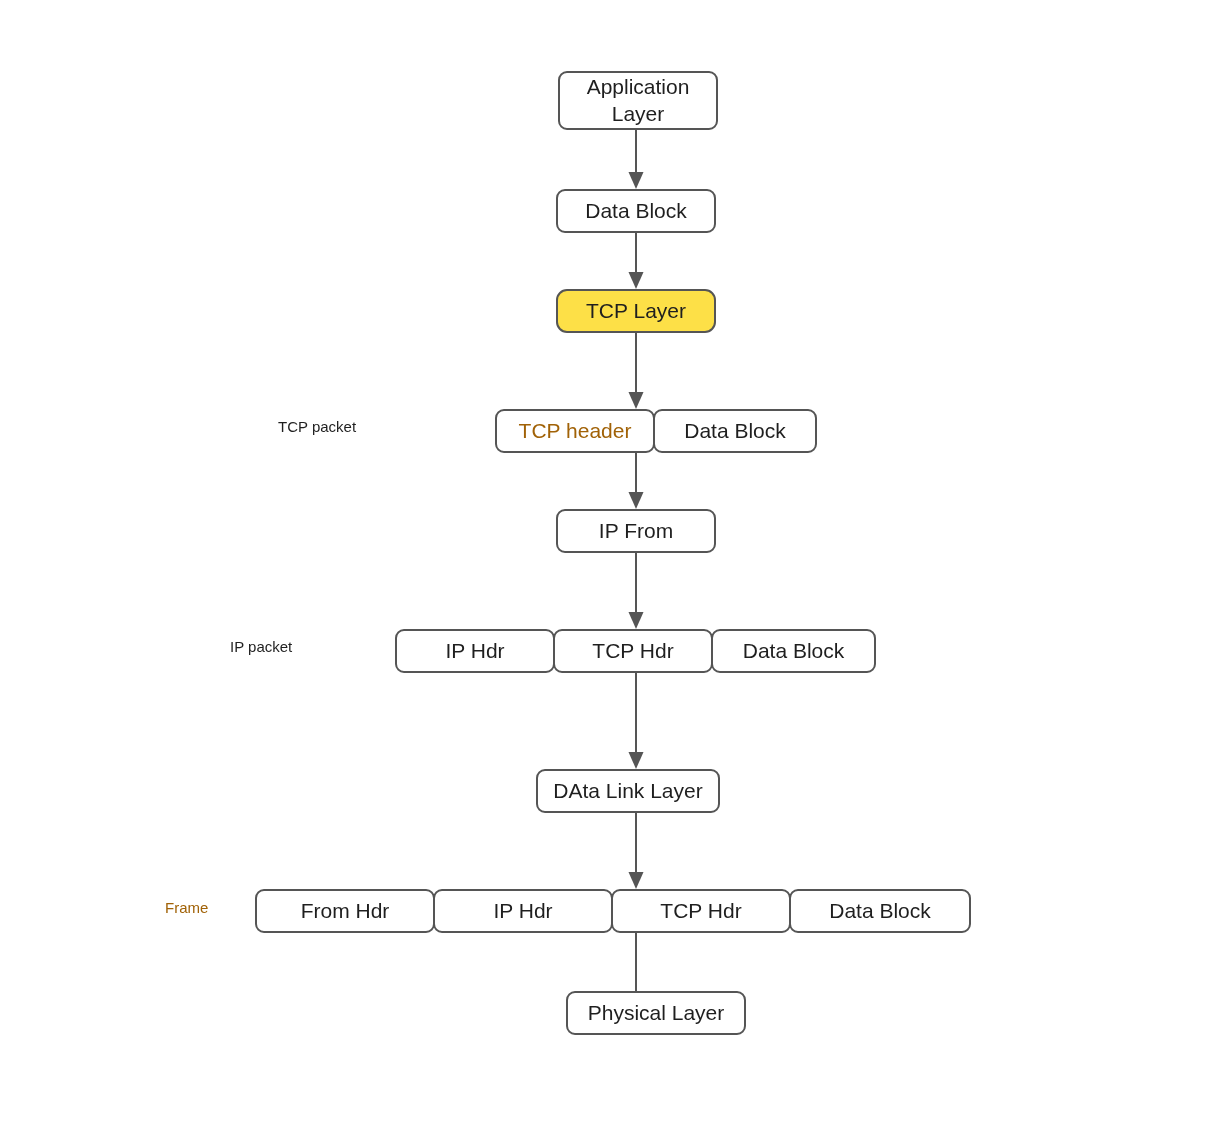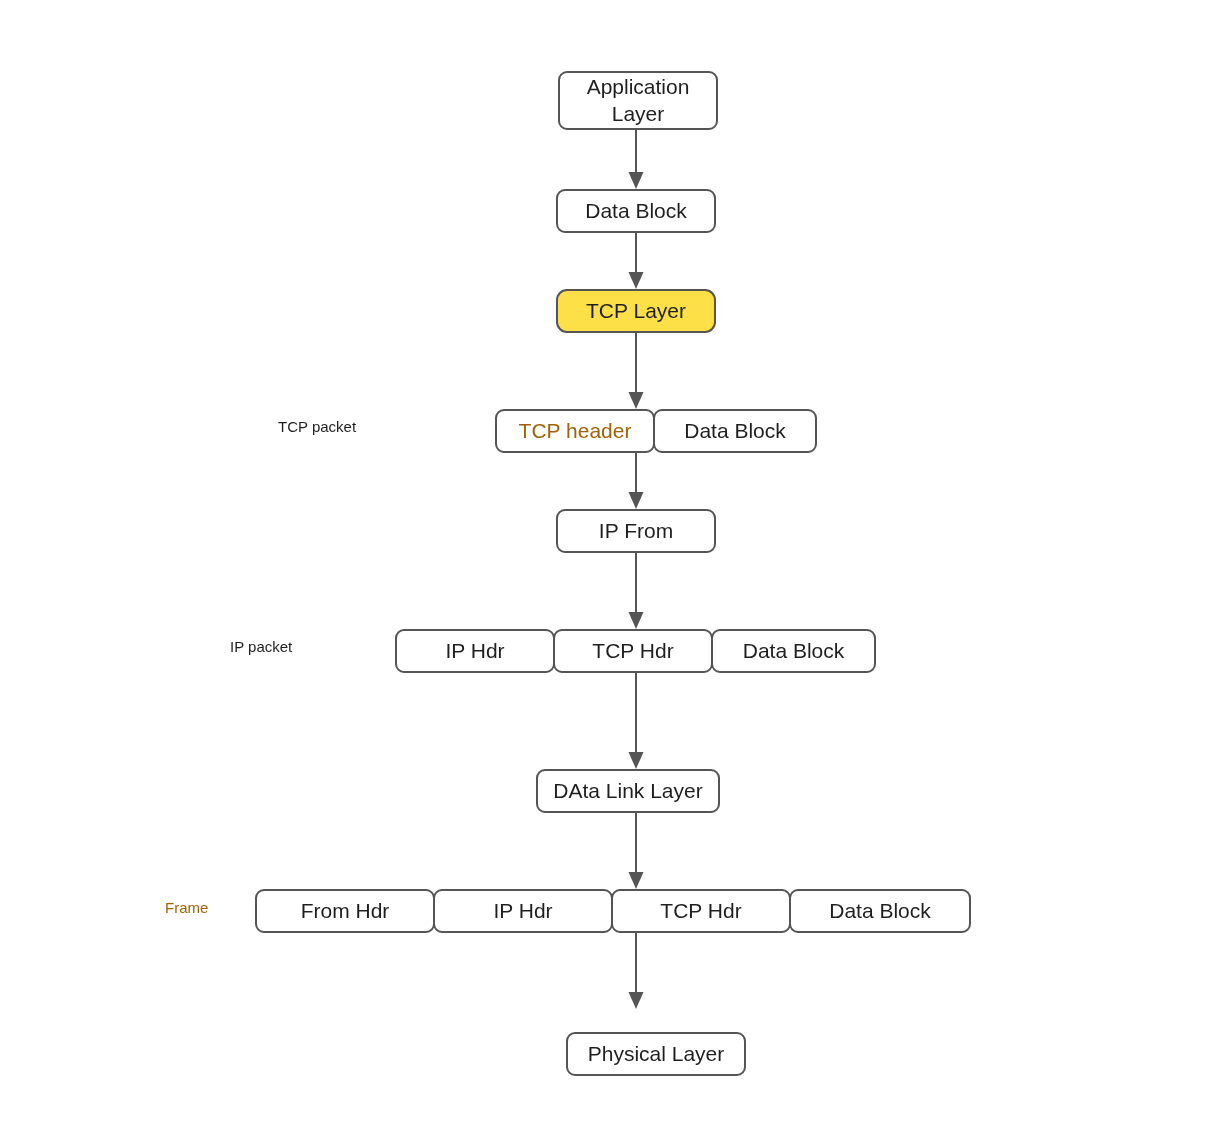--- a/index.html
+++ b/index.html
@@ -113,21 +113,21 @@
       </g>
     </svg>
 
   <div id="nodes-layer">
       <div class="node" style="left: 558px; top: 71px; width: 160px; height: 59px; border-color: rgb(85, 85, 85); color: rgb(31, 31, 31); background: rgb(255, 255, 255);">Application
 Layer</div>
       <div class="node" style="left: 556px; top: 189px; width: 160px; height: 44px; border-color: rgb(85, 85, 85); color: rgb(31, 31, 31); background: rgb(255, 255, 255);">Data Block</div>
       <div class="node" style="left: 556px; top: 289px; width: 160px; height: 44px; border-color: rgb(85, 85, 85); color: rgb(31, 31, 31); background: #fde047; border-radius: 11px;">TCP Layer</div>
       <div class="node" style="left: 556px; top: 509px; width: 160px; height: 44px; border-color: rgb(85, 85, 85); color: rgb(31, 31, 31); background: rgb(255, 255, 255);">IP From</div>
       <div class="node" style="left: 536px; top: 769px; width: 184px; height: 44px; border-color: rgb(85, 85, 85); color: rgb(31, 31, 31); background: rgb(255, 255, 255);">DAta Link Layer</div>
-      <div class="node" style="left: 566px; top: 1032px; width: 180px; height: 44px; border-color: rgb(85, 85, 85); color: rgb(31, 31, 31); background: rgb(255, 255, 255);">Physical Layer</div>
+      <div class="node" style="left: 566px; top: 991px; width: 180px; height: 44px; border-color: rgb(85, 85, 85); color: rgb(31, 31, 31); background: rgb(255, 255, 255);">Physical Layer</div>
     </div>
   <div id="rows-layer">
       <div class="plain-label" style="left: 278px; top: 418px; color: rgb(31, 31, 31);">TCP packet</div>
       <div class="seg-row" style="left: 495px; top: 409px;">
         <div class="seg" style="width: 160px; border-color: rgb(85, 85, 85); color: #a16207; background: rgb(255, 255, 255);">TCP header</div>
         <div class="seg" style="width: 164px; border-color: rgb(85, 85, 85); color: rgb(31, 31, 31); background: rgb(255, 255, 255);">Data Block</div>
       </div>
       <div class="plain-label" style="left: 230px; top: 638px; color: rgb(31, 31, 31);">IP packet</div>
       <div class="seg-row" style="left: 395px; top: 629px;">
         <div class="seg" style="width: 160px; border-color: rgb(85, 85, 85); color: rgb(31, 31, 31); background: rgb(255, 255, 255);">IP Hdr</div>

